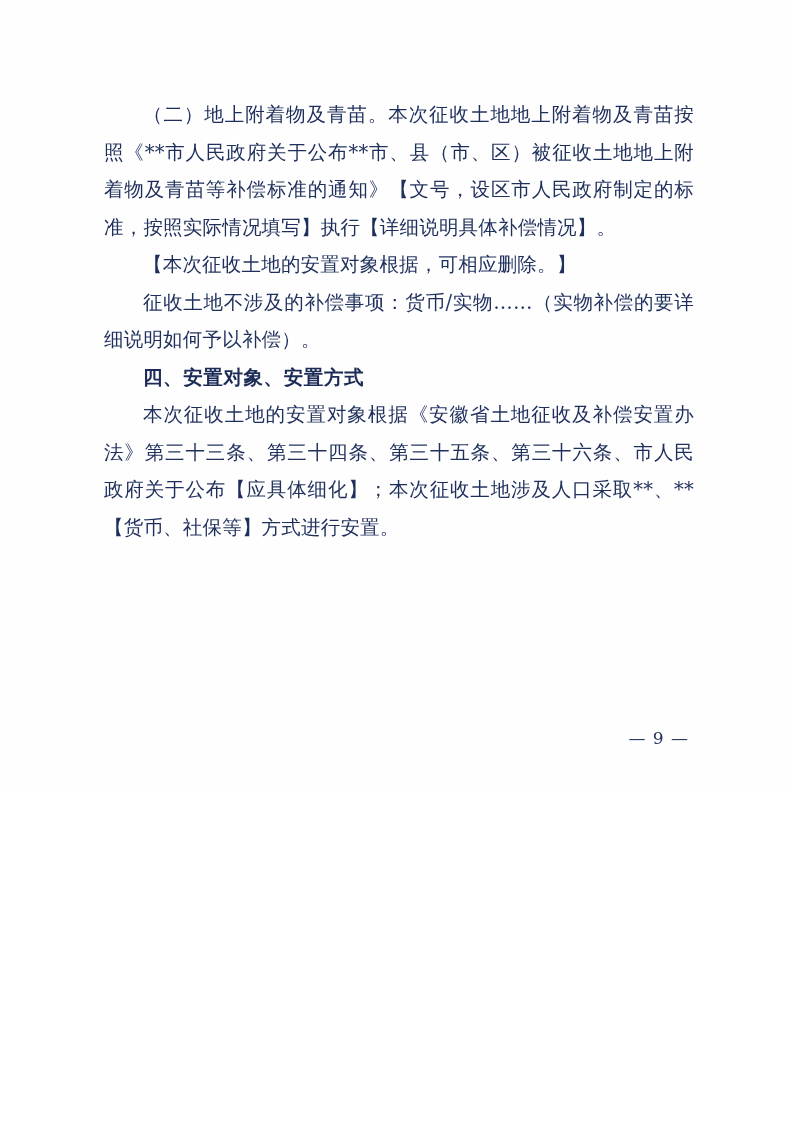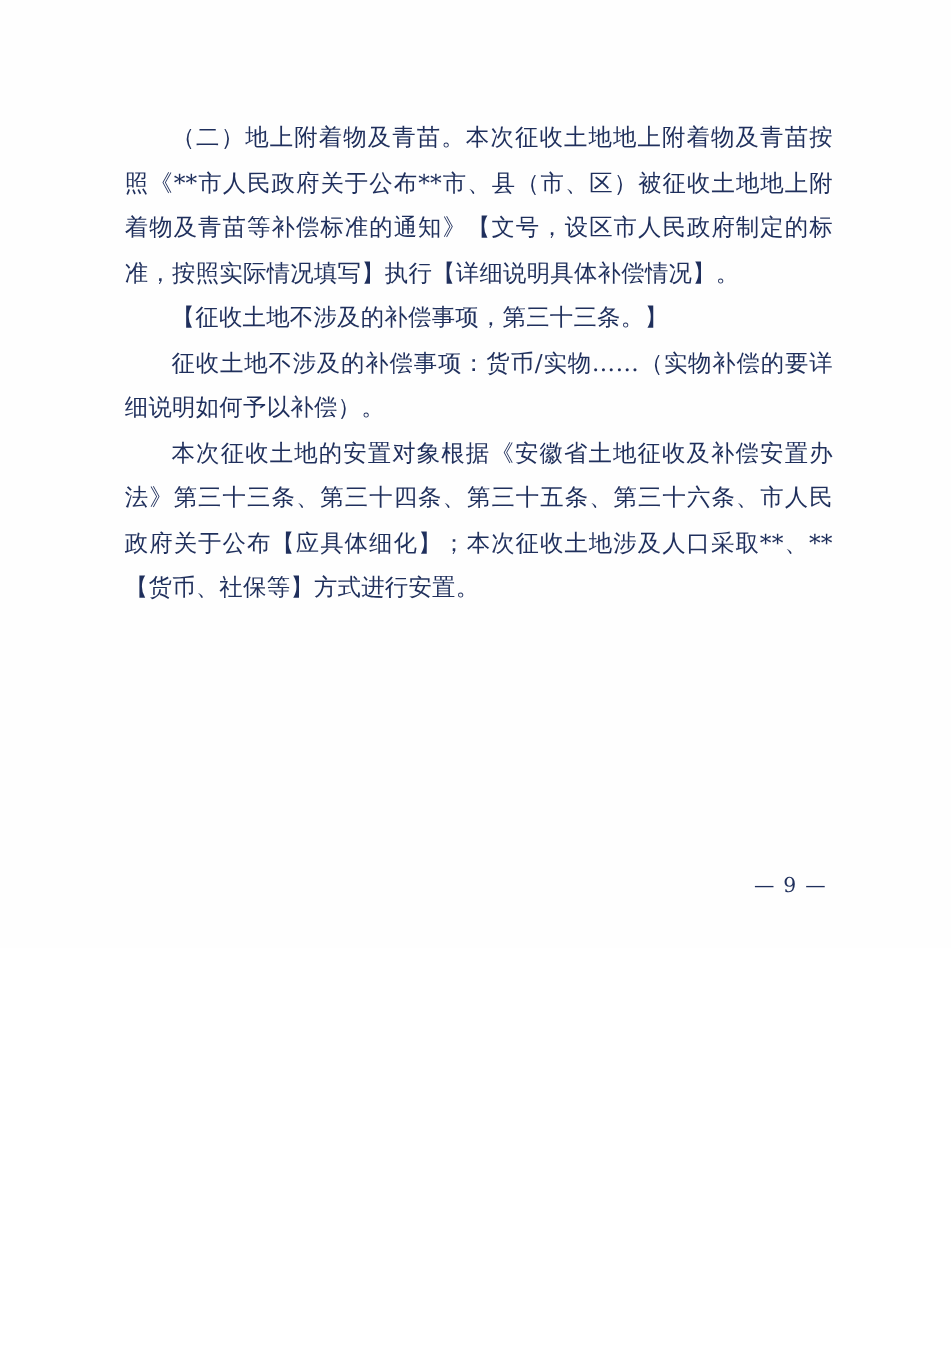--- a/index.html
+++ b/index.html
@@ -59,24 +59,25 @@
 </style>
 </head>
 <body>
 
 <div class="page">
   <div class="content">
 
     <p class="indent">（二）地上附着物及青苗。本次征收土地地上附着物及青苗按照《**市人民政府关于公布**市、县（市、区）被征收土地地上附着物及青苗等补偿标准的通知》【文号，设区市人民政府制定的标准，按照实际情况填写】执行【详细说明具体补偿情况】。</p>
 
 
-    <p class="indent">【征收土地不涉及的补偿事项，第三十三条。】</p>
+    <p class="indent">【本次征收土地的安置对象根据，可相应删除。】</p>
 
     <p class="indent">征收土地不涉及的补偿事项：货币/实物……（实物补偿的要详细说明如何予以补偿）。</p>
 
+    <h2 class="heading">四、安置对象、安置方式</h2>
 
     <p class="indent">本次征收土地的安置对象根据《安徽省土地征收及补偿安置办法》第三十三条、第三十四条、第三十五条、第三十六条、市人民政府关于公布【应具体细化】；本次征收土地涉及人口采取**、**【货币、社保等】方式进行安置。</p>
 
 
 
   </div>
 
   <div class="pagenum">— 9 —</div>
 </div>
 

